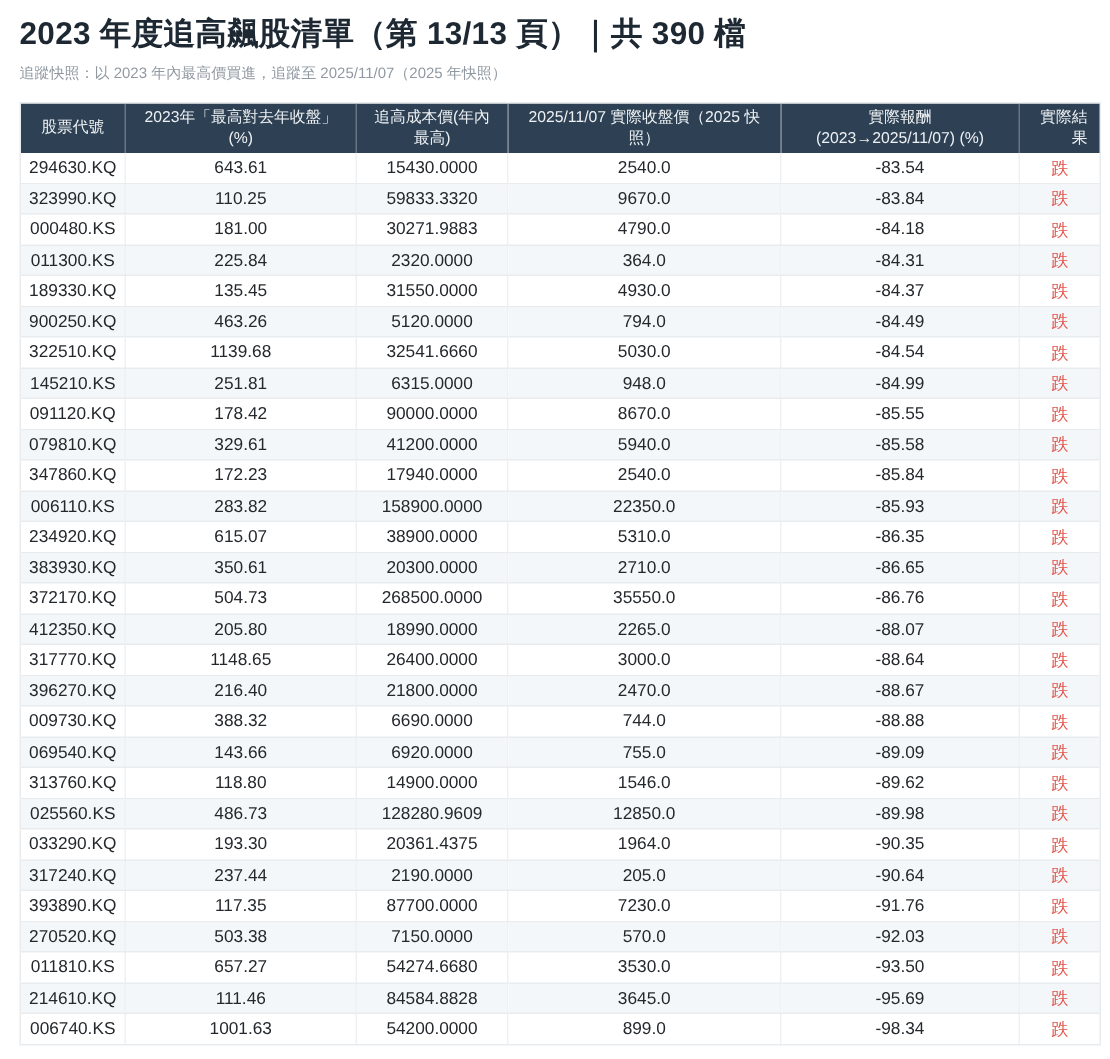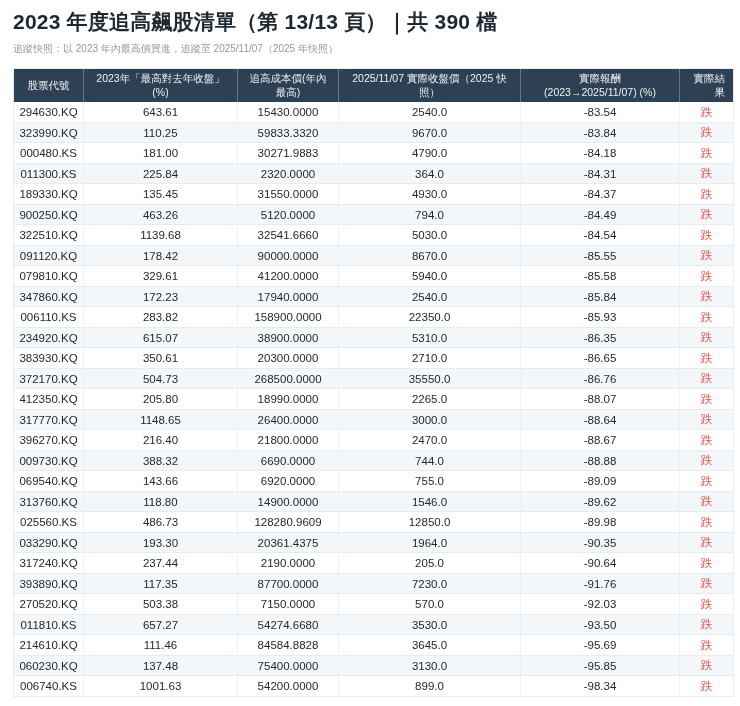--- a/index.html
+++ b/index.html
@@ -157,20 +157,28 @@
         </tr>
         <tr>
           <td>322510.KQ</td>
           <td>1139.68</td>
           <td>32541.6660</td>
           <td>5030.0</td>
           <td>-84.54</td>
           <td>跌</td>
         </tr>
         <tr>
+          <td>145210.KS</td>
+          <td>251.81</td>
+          <td>6315.0000</td>
+          <td>948.0</td>
+          <td>-84.99</td>
+          <td>跌</td>
+        </tr>
+        <tr>
           <td>091120.KQ</td>
           <td>178.42</td>
           <td>90000.0000</td>
           <td>8670.0</td>
           <td>-85.55</td>
           <td>跌</td>
         </tr>
         <tr>
           <td>079810.KQ</td>
           <td>329.61</td>
@@ -317,28 +325,20 @@
         </tr>
         <tr>
           <td>214610.KQ</td>
           <td>111.46</td>
           <td>84584.8828</td>
           <td>3645.0</td>
           <td>-95.69</td>
           <td>跌</td>
         </tr>
         <tr>
-          <td>060230.KQ</td>
-          <td>137.48</td>
-          <td>75400.0000</td>
-          <td>3130.0</td>
-          <td>-95.85</td>
-          <td>跌</td>
-        </tr>
-        <tr>
           <td>006740.KS</td>
           <td>1001.63</td>
           <td>54200.0000</td>
           <td>899.0</td>
           <td>-98.34</td>
           <td>跌</td>
         </tr>
       </tbody>
   </table>
 </div>

